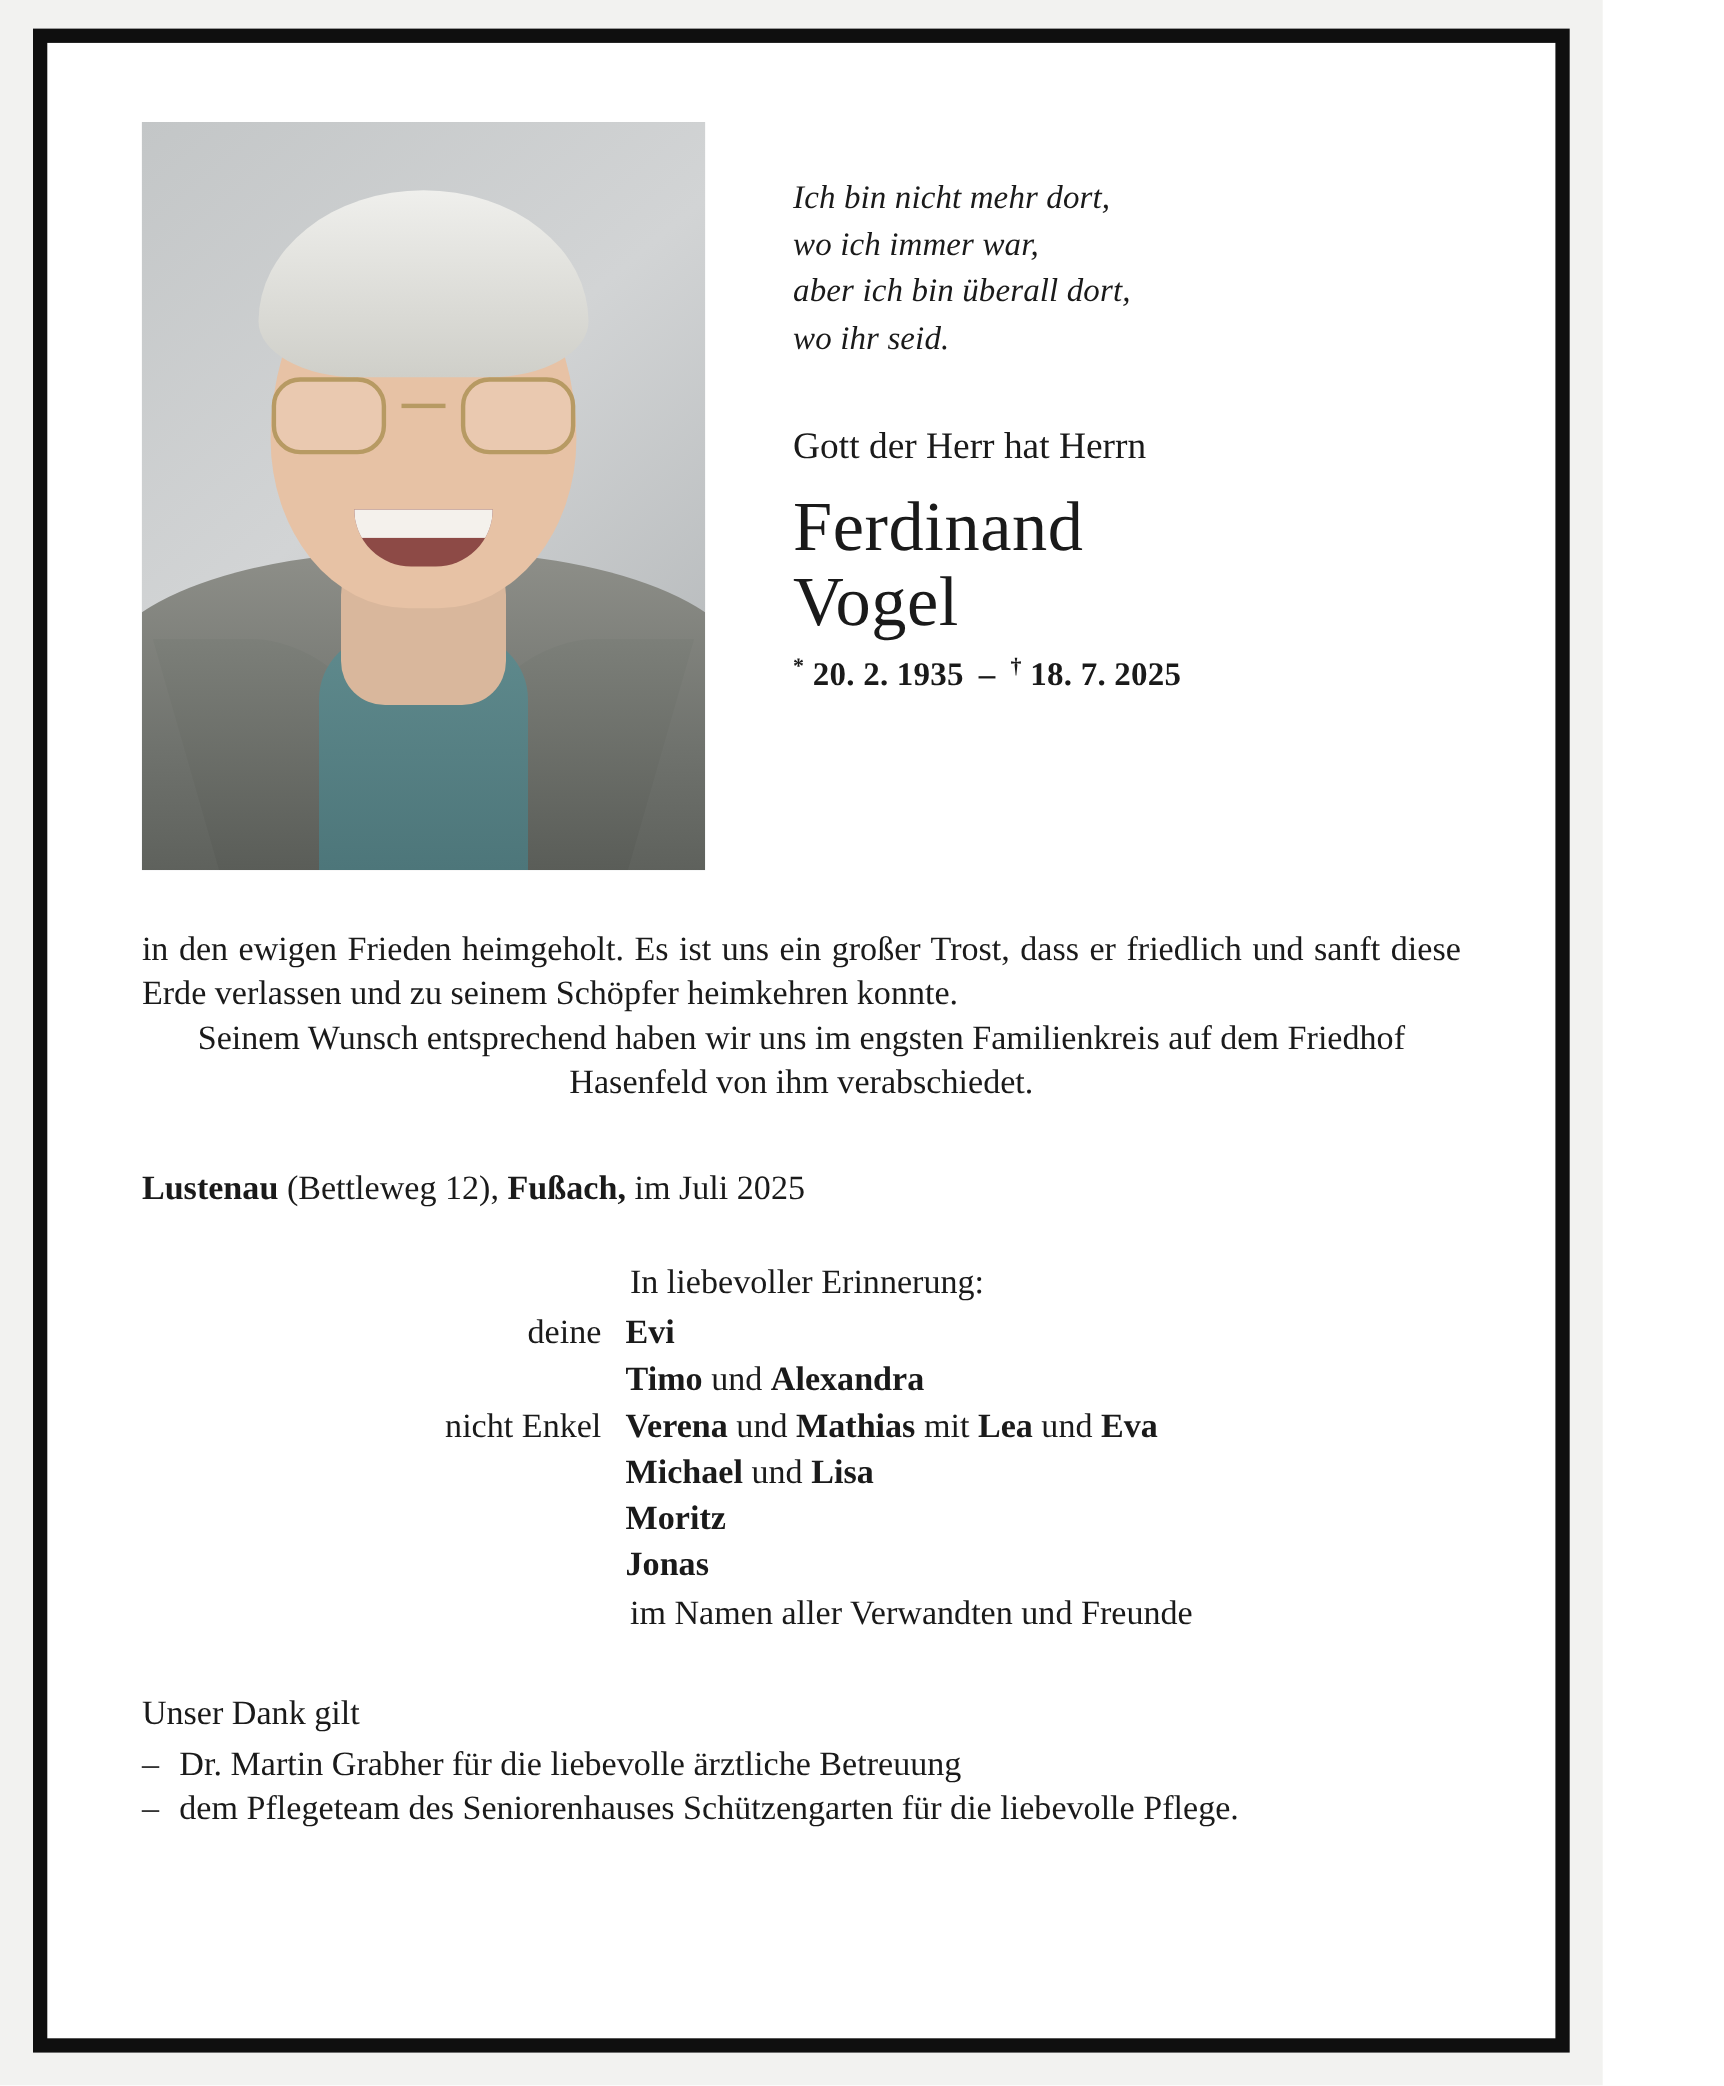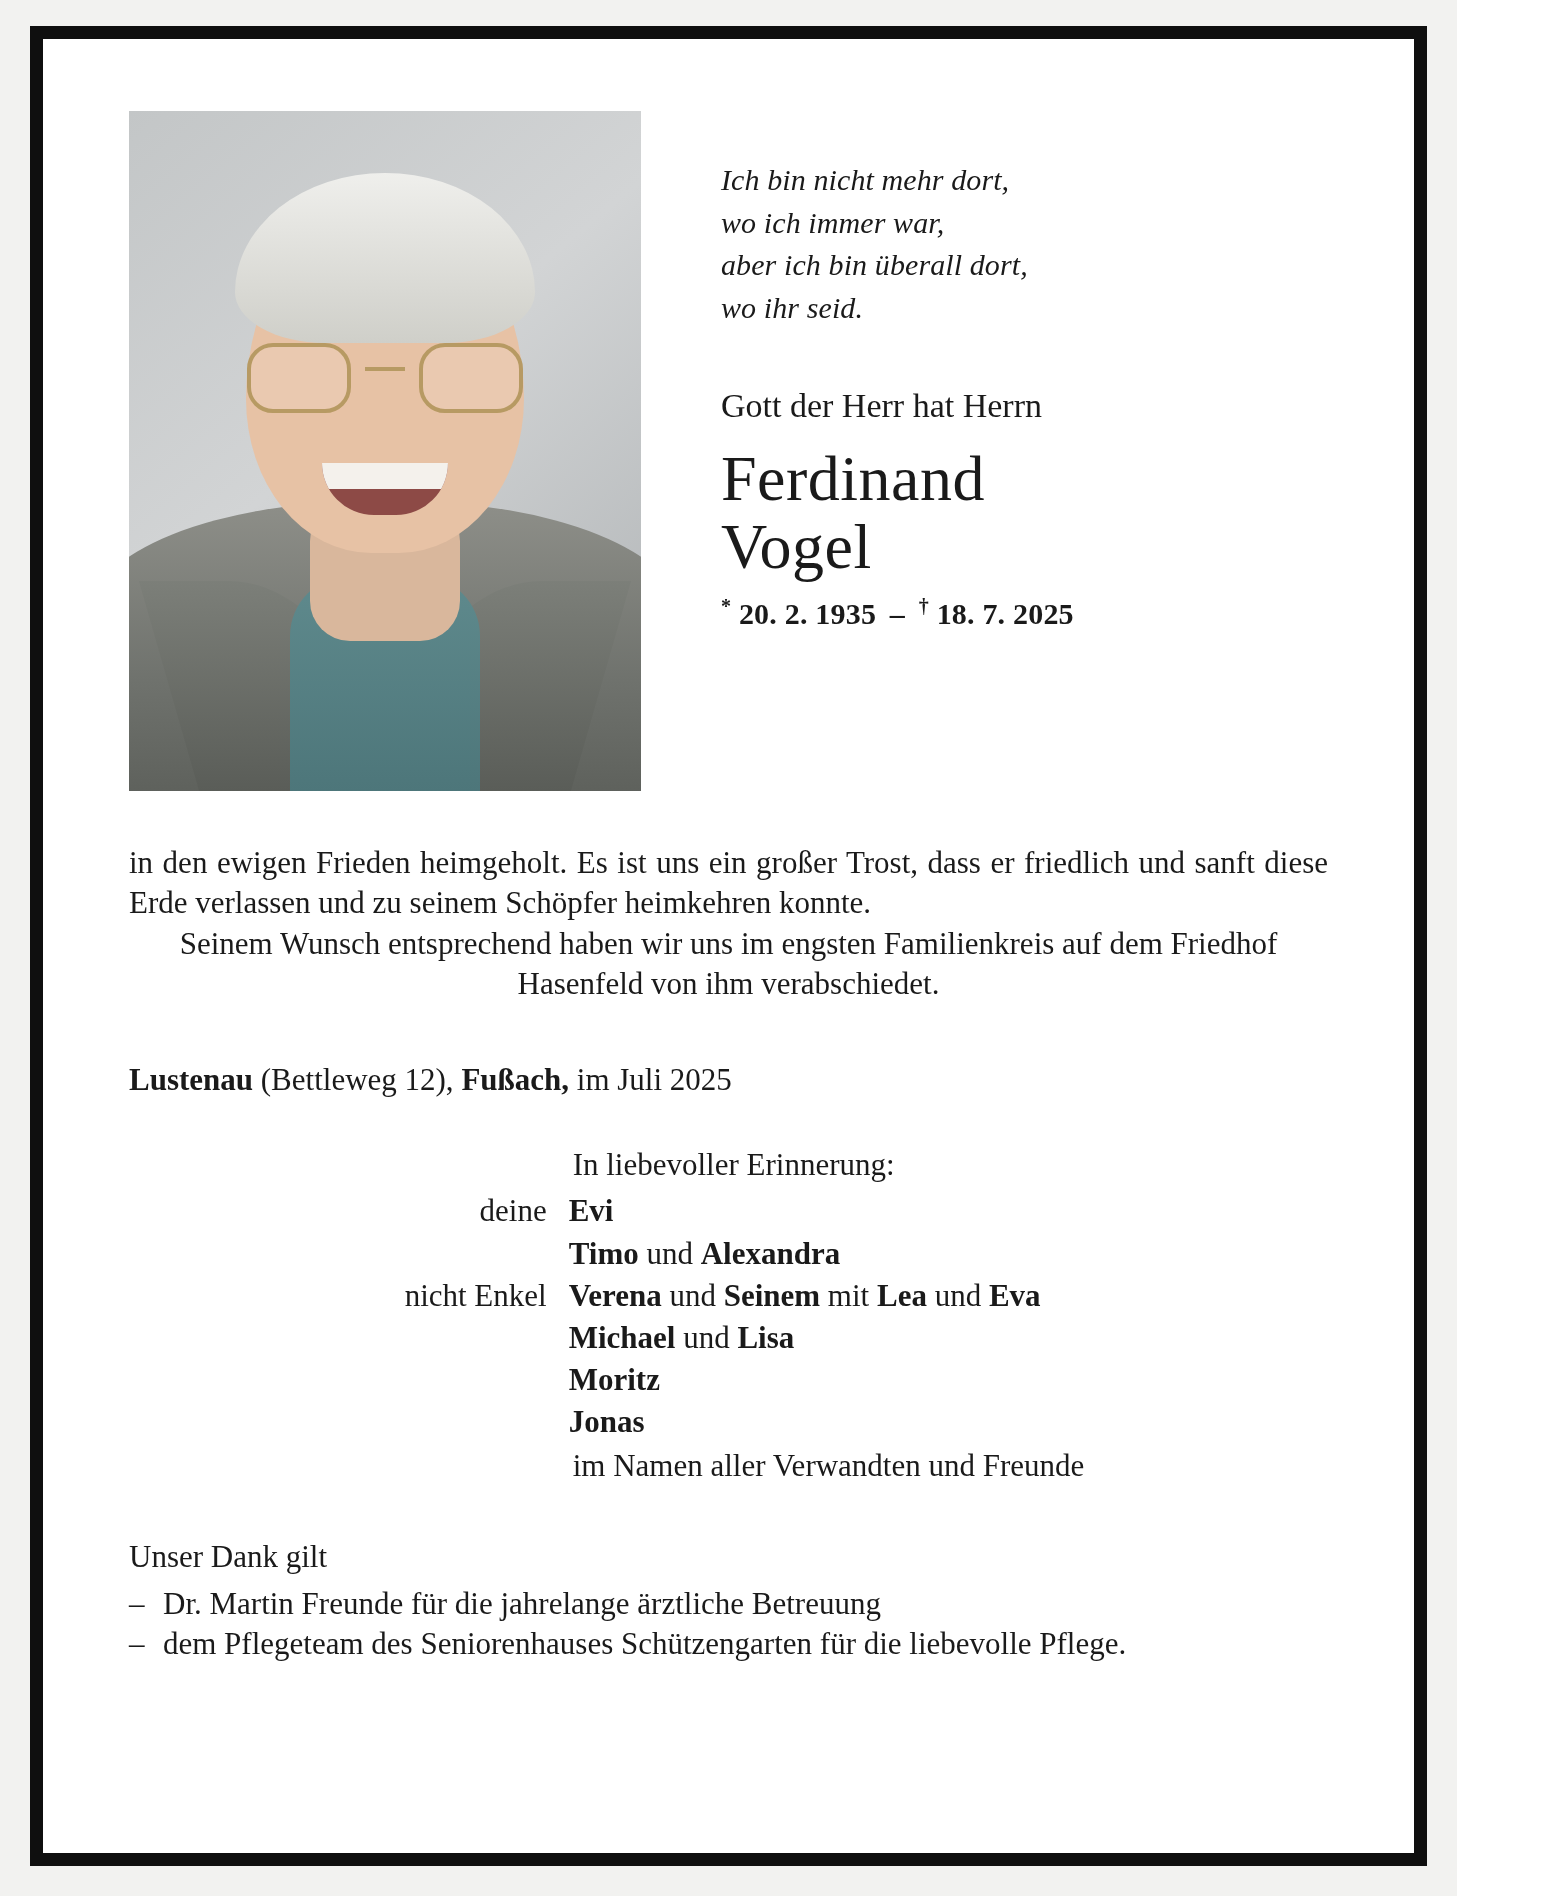--- a/index.html
+++ b/index.html
@@ -333,21 +333,21 @@
           </div>
 
 
           <div class="fam-row">
             <div class="fam-label"></div>
             <div class="fam-names"><b>Timo</b> und <b>Alexandra</b></div>
           </div>
 
           <div class="fam-row">
             <div class="fam-label">nicht Enkel</div>
-            <div class="fam-names"><b>Verena</b> und <b>Seinem</b> mit <b>Lea</b> und <b>Eva</b></div>
+            <div class="fam-names"><b>Verena</b> und <b>Mathias</b> mit <b>Lea</b> und <b>Eva</b></div>
           </div>
 
           <div class="fam-row">
             <div class="fam-label"></div>
             <div class="fam-names"><b>Michael</b> und <b>Lisa</b></div>
           </div>
 
           <div class="fam-row">
             <div class="fam-label"></div>
             <div class="fam-names"><b>Moritz</b></div>
@@ -360,21 +360,21 @@
 
           <div class="fam-foot">im Namen aller Verwandten und Freunde</div>
         </div>
       </div>
 
       <div class="thanks">
         <div class="thanks-title">Unser Dank gilt</div>
 
         <div class="thanks-item">
           <div class="thanks-dash">–</div>
-          <div class="thanks-body">Dr. Martin Freunde für die jahrelange ärztliche Betreuung</div>
+          <div class="thanks-body">Dr. Martin Grabher für die liebevolle ärztliche Betreuung</div>
         </div>
 
         <div class="thanks-item">
           <div class="thanks-dash">–</div>
           <div class="thanks-body">dem Pflegeteam des Seniorenhauses Schützengarten für die liebevolle Pflege.</div>
         </div>
       </div>
 
     </div>
   </div>

